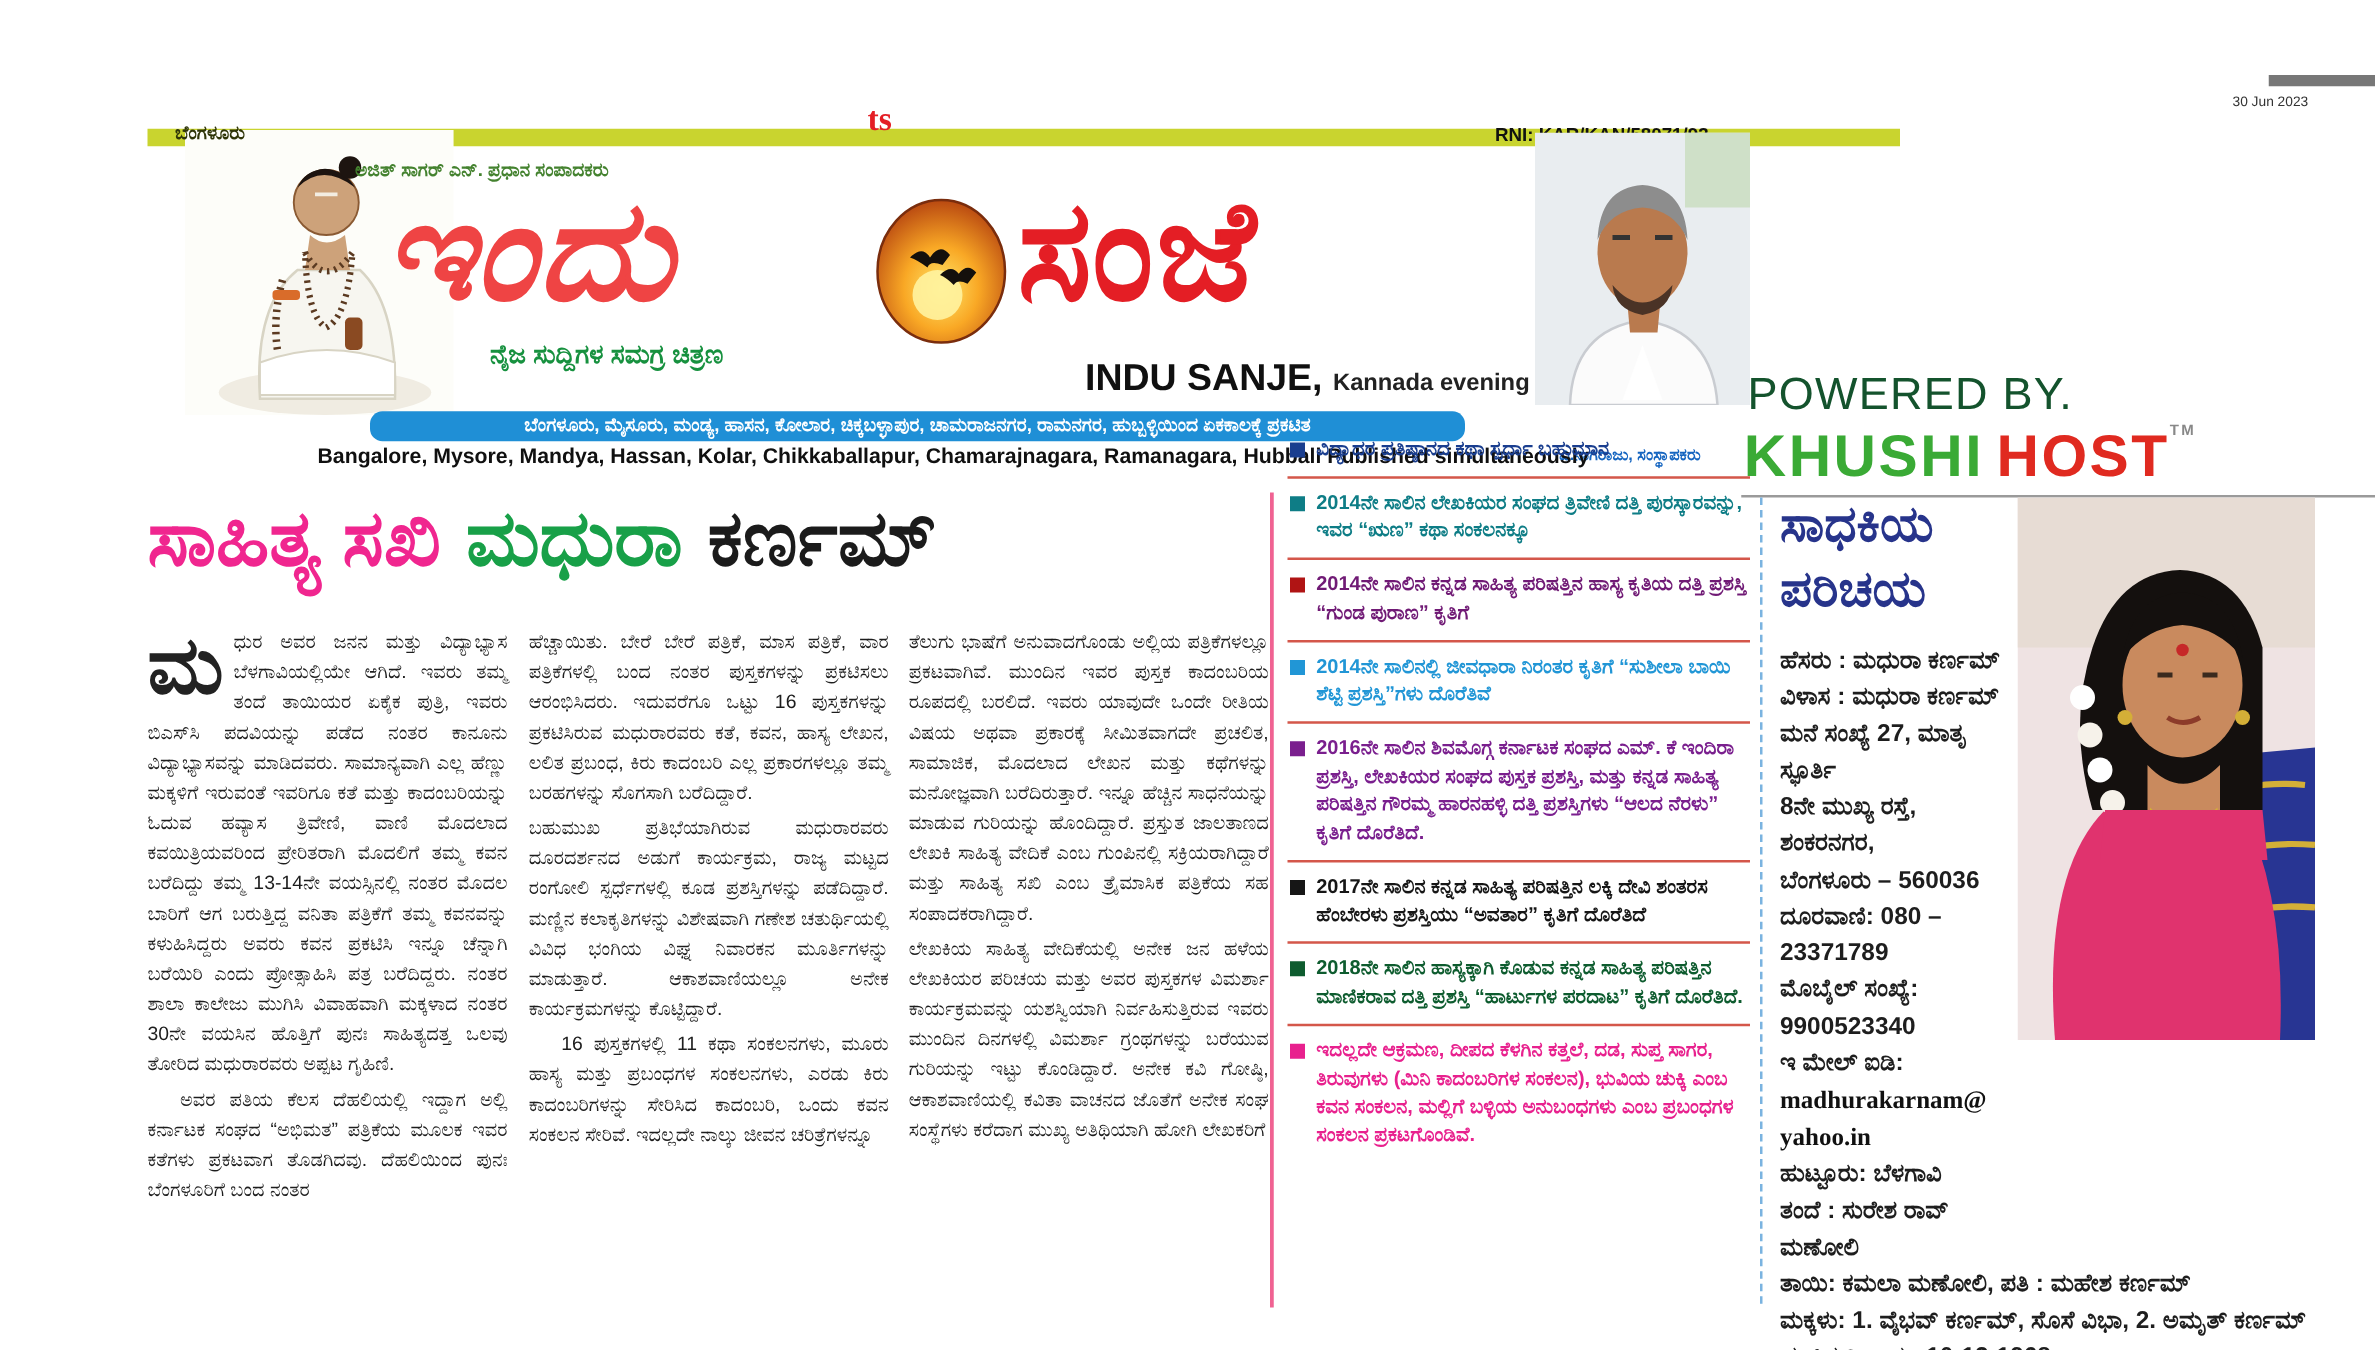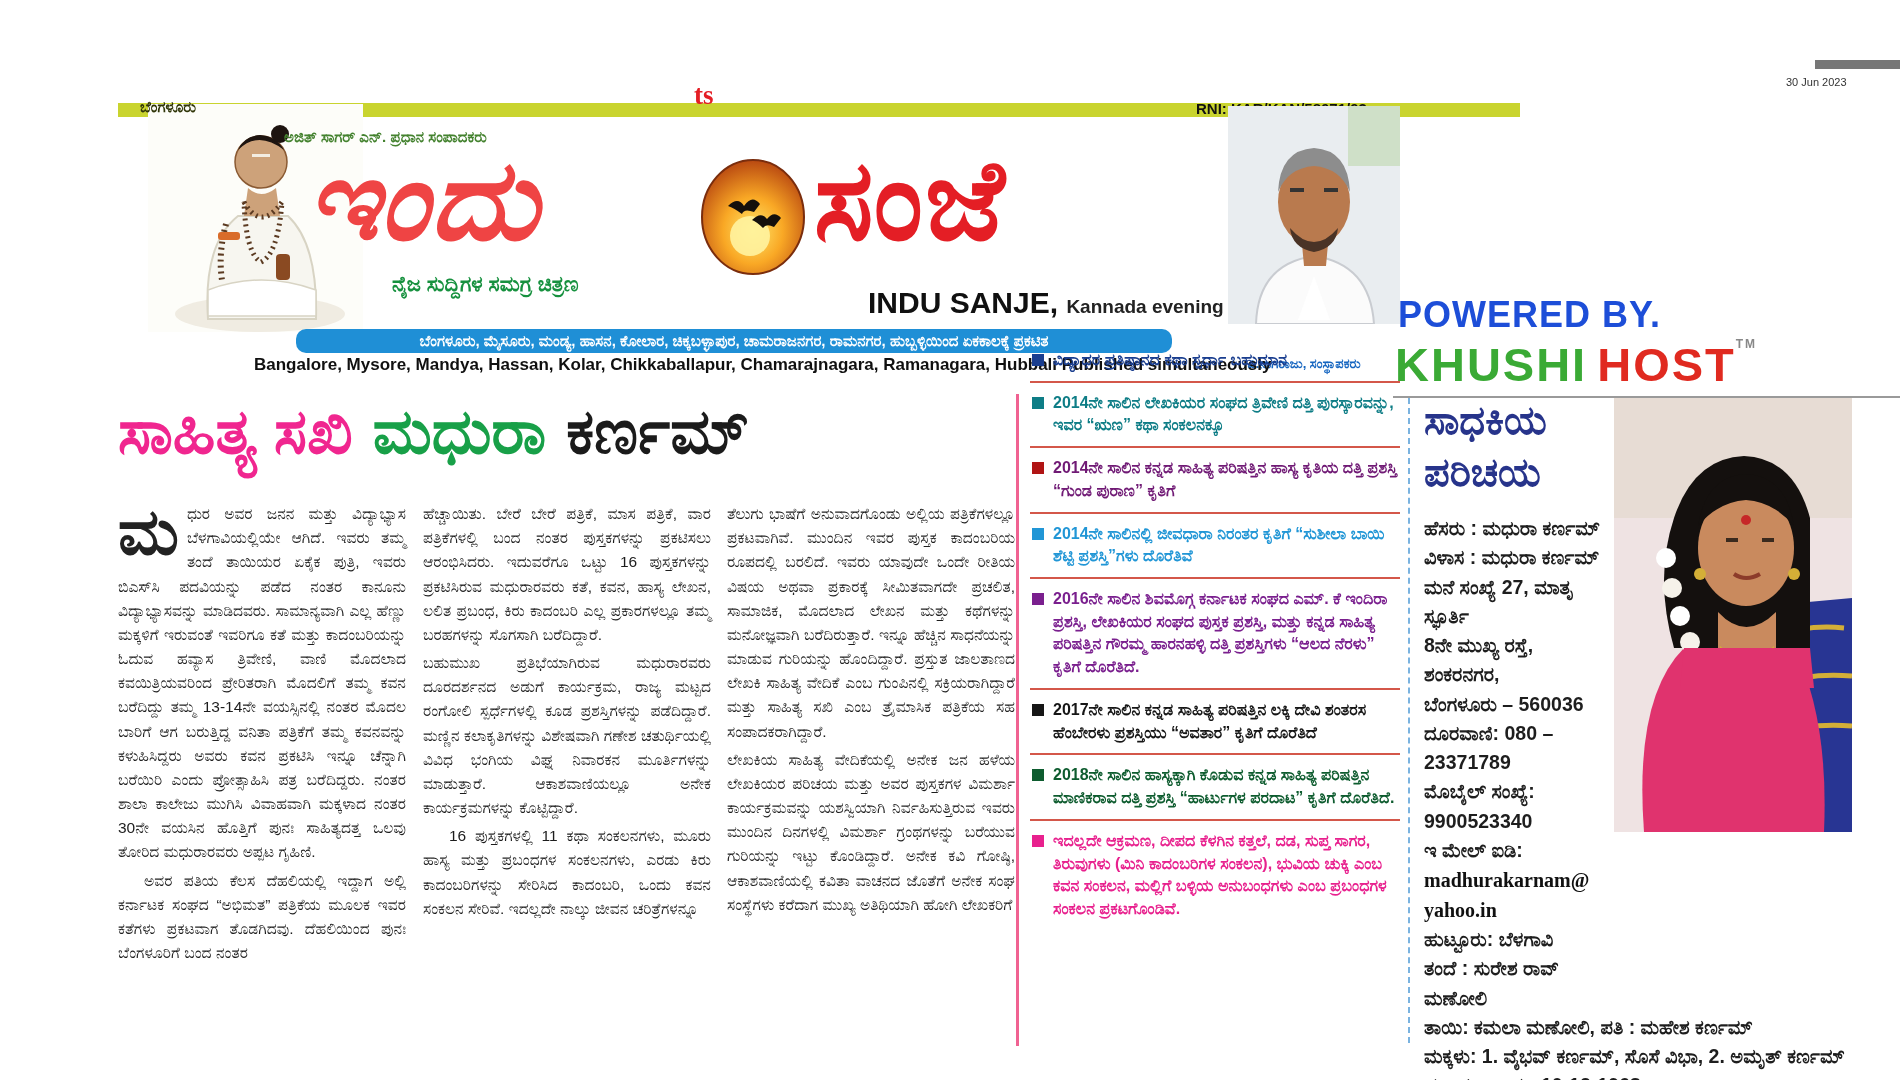--- a/index.html
+++ b/index.html
@@ -20,21 +20,21 @@
   #sun-oval{left:700px;top:158px;width:106px;height:118px;}
   #tagline-kn{left:392px;top:272px;font-size:21px;font-weight:800;color:#17913f;}
   #title-en{left:868px;top:286px;font-size:30px;font-weight:800;color:#101010;white-space:nowrap;}
   #title-en .sub{font-size:19px;font-weight:700;color:#222;}
   #rni{left:1196px;top:100px;font-size:15px;font-weight:800;color:#111;}
   #founder-photo{left:1228px;top:106px;width:172px;height:218px;}
   #founder-caption{left:1214px;top:356px;width:180px;font-size:13px;font-weight:800;color:#1565c0;text-align:center;}
   #cities-strip{left:296px;top:329px;width:876px;height:24px;background:#1f8fd6;color:#ffffff;
     font-size:15px;font-weight:800;text-align:center;line-height:24px;white-space:nowrap;overflow:hidden;border-radius:10px;}
   #cities-en{left:254px;top:355px;width:980px;font-size:17px;font-weight:800;color:#101010;white-space:nowrap;}
-  #powered-by{left:1398px;top:294px;font-size:36px;font-weight:700;letter-spacing:1px;color:#1d4ed8;white-space:nowrap;}
+  #powered-by{left:1398px;top:294px;font-size:36px;font-weight:400;letter-spacing:1px;color:#14532d;white-space:nowrap;}
   #khushi-host{left:1395px;top:337px;font-size:47px;font-weight:800;letter-spacing:2px;white-space:nowrap;}
   #khushi-host .g{color:#3aaa35;} #khushi-host .r{color:#e02a20;margin-left:10px;}
   #khushi-host .tm{font-size:12px;color:#888;vertical-align:top;font-weight:700;}
   #host-rule{left:1393px;top:396px;width:507px;height:2px;background:#9a9a9a;}
 
   
   #headline{left:118px;top:396px;font-size:62px;font-weight:800;white-space:nowrap;}
   #headline .h1{color:#f0268f;margin-right:20px;}
   #headline .h2{color:#18a048;margin-right:20px;}
   #headline .h3{color:#1b1b1b;}

